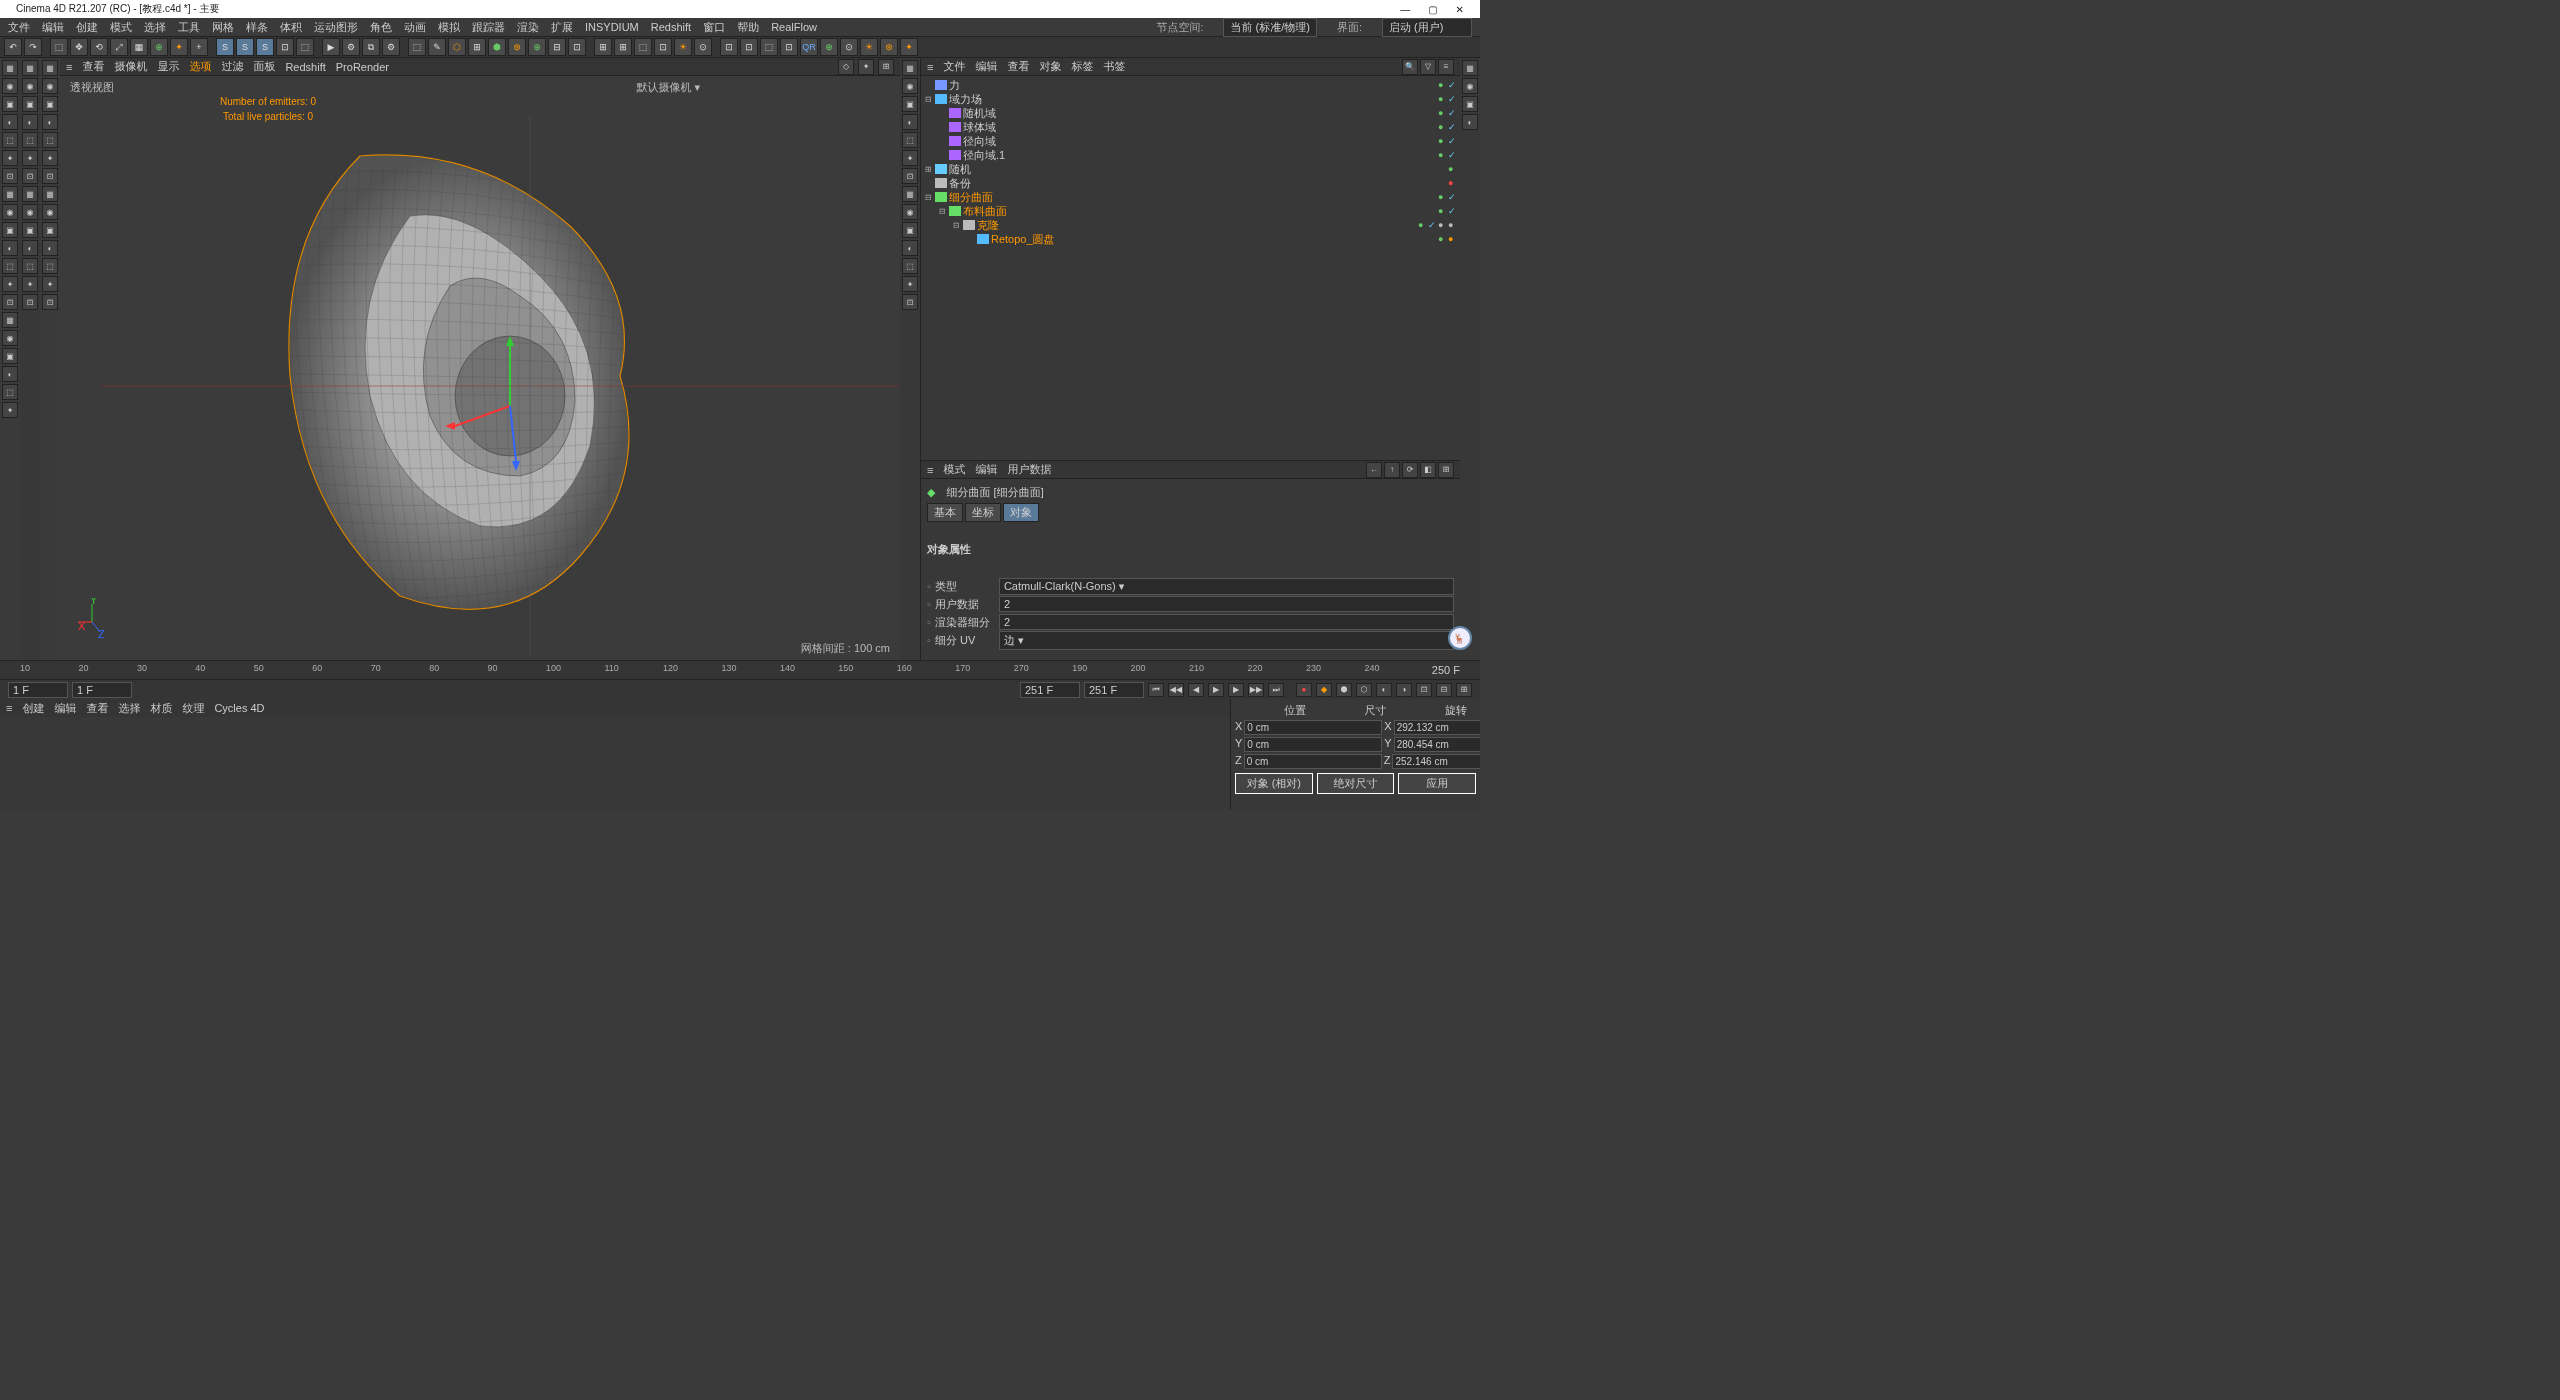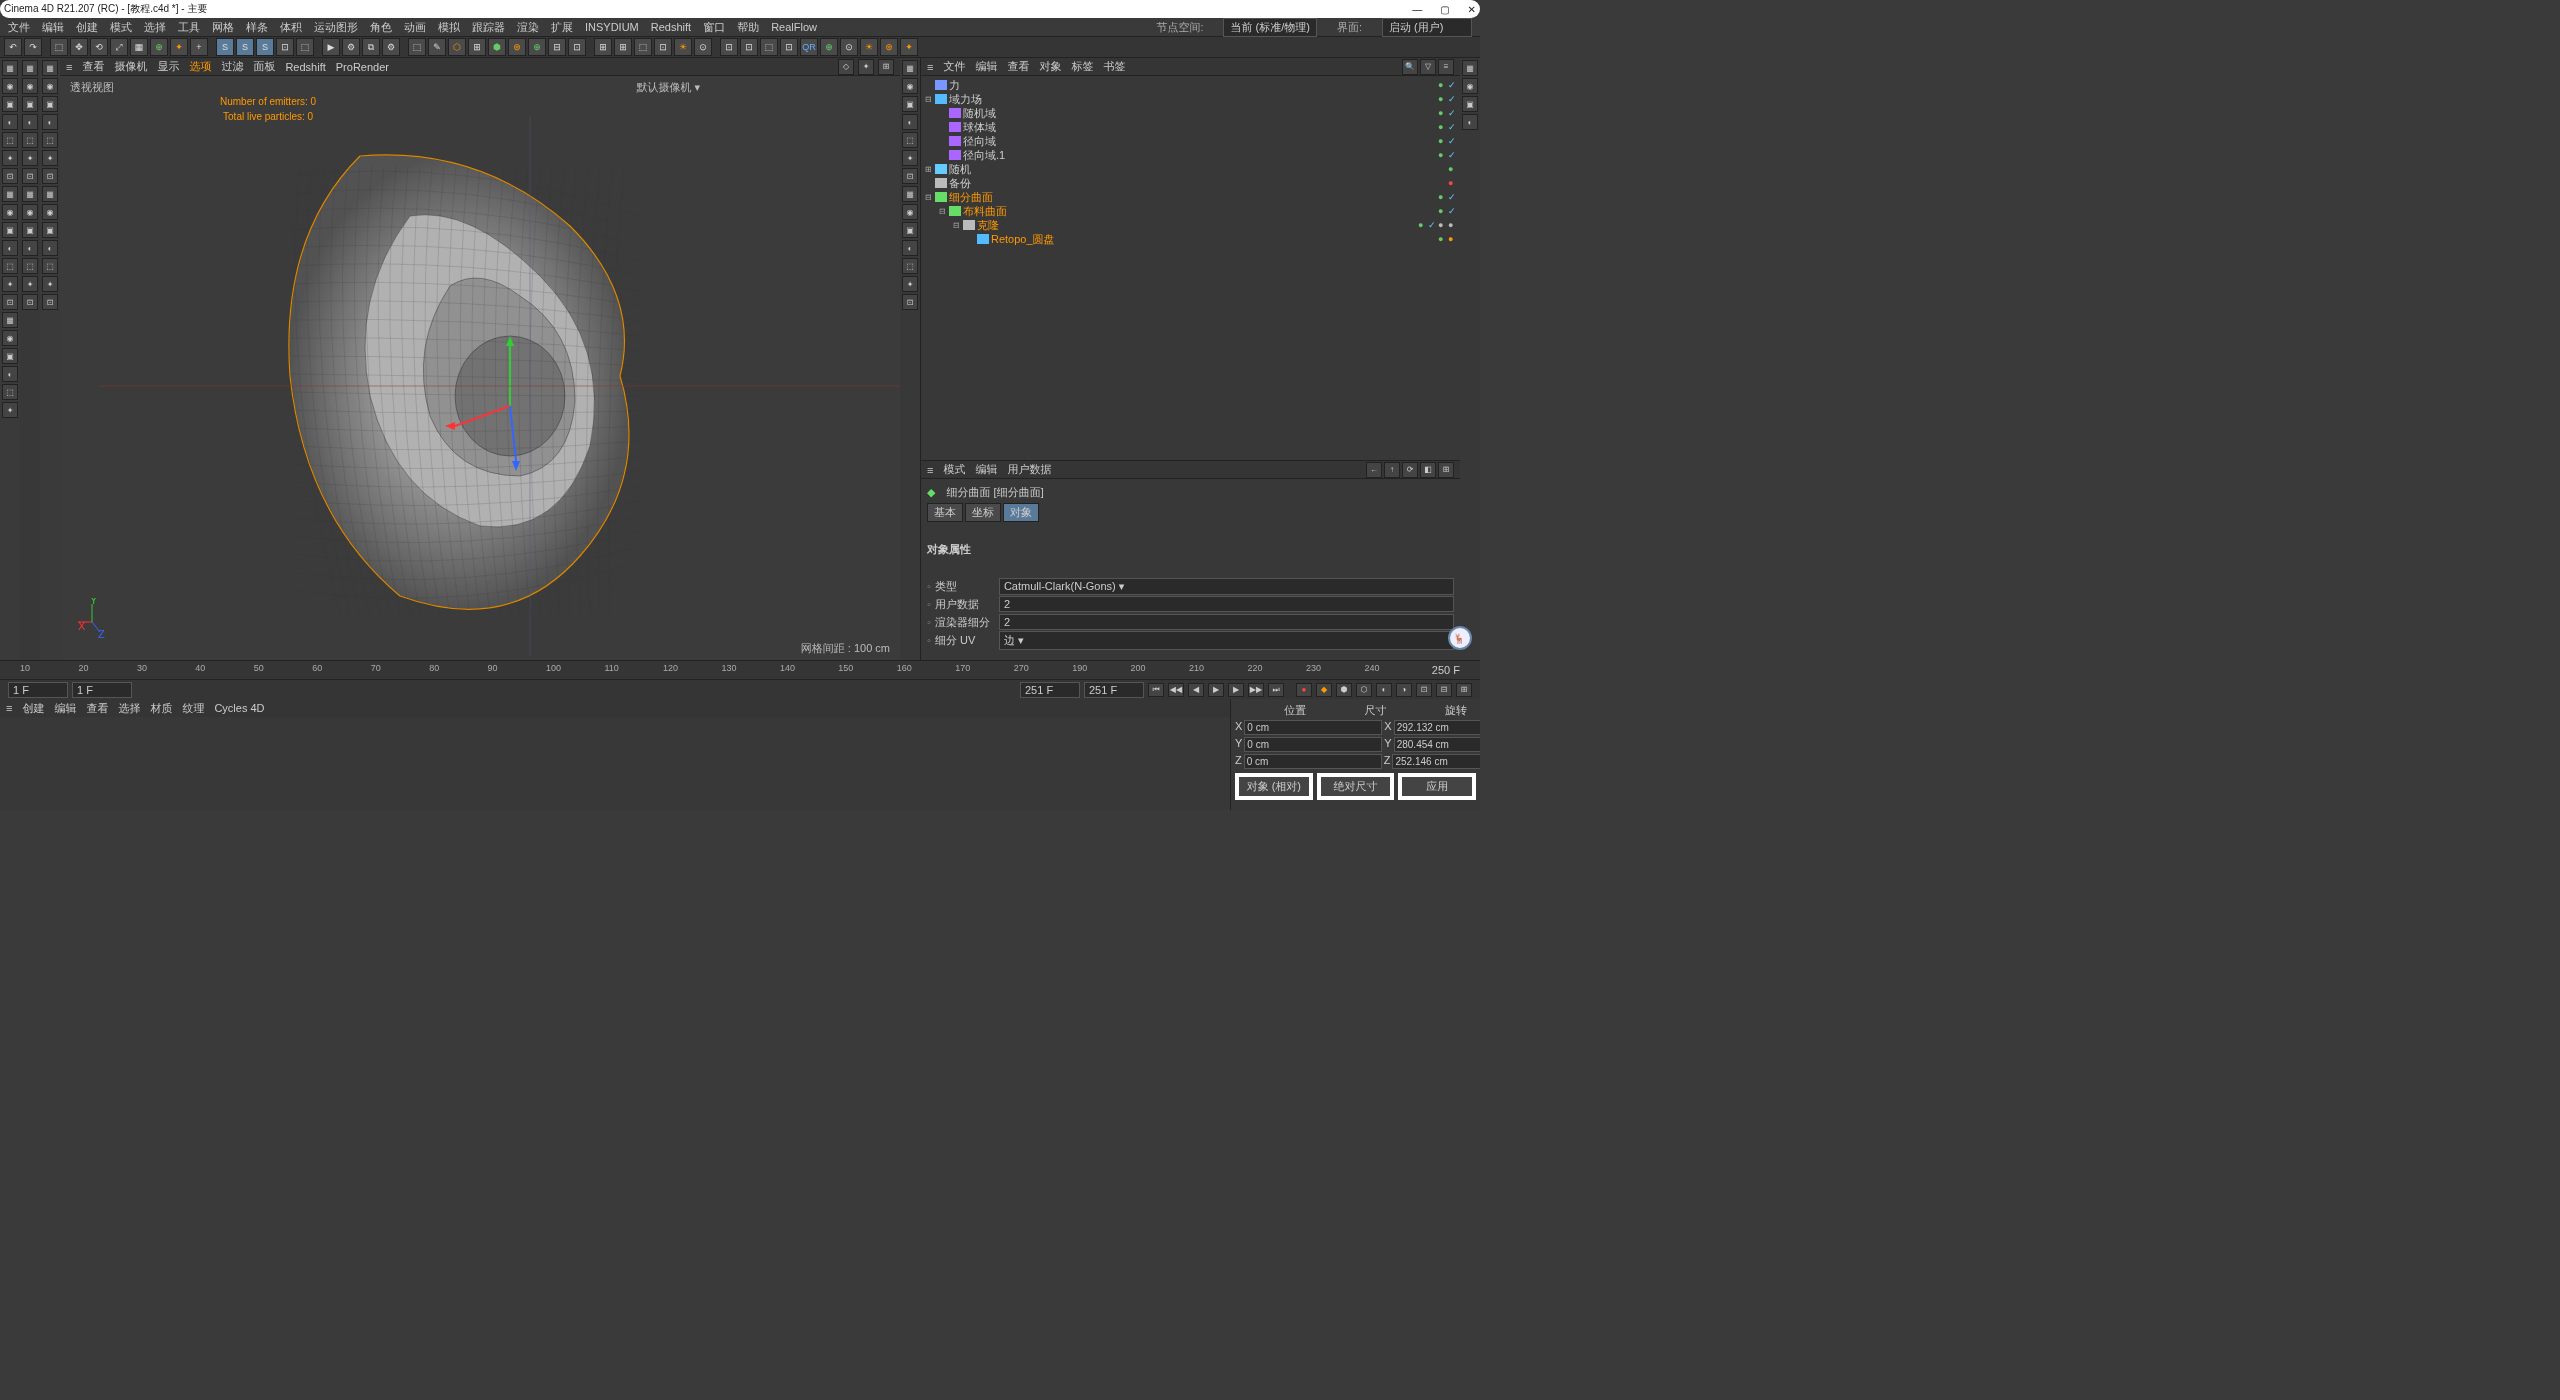--- a/index.html
+++ b/index.html
@@ -1,17 +1,17 @@
 <!DOCTYPE html>
 <html><head>
 <meta charset="utf-8">
 <style>
 * { margin:0; padding:0; box-sizing:border-box; font-family:"Microsoft YaHei",Arial,sans-serif; font-size:11px; color:#ccc; user-select:none; }
 body { background:#3a3a3a; width:1480px; height:810px; overflow:hidden; position:relative; }
-.titlebar { height:18px; background:#fff; display:flex; align-items:center; padding:0 4px;border-radius:9px; }
+.titlebar { height:18px; background:#fff; display:flex; align-items:center; padding:0 16px; }
 .titlebar span { color:#222; font-size:10px; }
 .titlebar .winbtns { margin-left:auto; display:flex; gap:18px; color:#222; }
 .menubar { height:18px; background:#3a3a3a; display:flex; align-items:center; gap:12px; padding:0 8px; }
 .menubar span { color:#ccc; cursor:pointer; }
 .menubar .right { margin-left:auto; display:flex; align-items:center; gap:20px; }
 .menubar .right span.lbl { color:#aaa; }
 .dropdown { background:#2a2a2a; border:1px solid #555; padding:1px 6px; min-width:90px; display:inline-block; }
 .toolbar { height:22px; background:#353535; display:flex; align-items:center; gap:2px; padding:0 4px; border-top:1px solid #222; border-bottom:1px solid #222; }
 .tbtn { width:18px; height:18px; background:#4a4a4a; border:1px solid #222; display:flex; align-items:center; justify-content:center; font-size:9px; color:#ddd; }
 .tbtn.sel { background:#5a7a9a; }
@@ -71,21 +71,21 @@
 .mat-panel { flex:1; display:flex; }
 .mat-left { flex:1; background:#383838; }
 .mat-menu { height:18px; display:flex; align-items:center; gap:10px; padding:0 6px; background:#353535; }
 .coords { width:250px; background:#383838; padding:4px; border-left:1px solid #222; }
 .coords .hdr { display:flex; }
 .coords .hdr span { flex:1; text-align:center; color:#ccc; }
 .coords .crow { display:flex; gap:2px; margin-top:2px; }
 .coords .crow span.l { width:12px; color:#ccc; }
 .coords .crow input { flex:1; background:#2a2a2a; border:1px solid #555; padding:1px 2px; color:#ccc; font-size:10px; }
 .coords .btns { display:flex; gap:4px; margin-top:4px; }
-.coords .btns .b { flex:1; background:#444; border:4px solid #ffffff; text-align:center; padding:2px; }
+.coords .btns .b { flex:1; background:#444; border:1px solid #ffffff; text-align:center; padding:2px; }
 .statusbar { height:14px; background:#353535; border-top:1px solid #222; }
 .badge { position:absolute; right:8px; bottom:160px; width:24px; height:24px; border-radius:50%; background:#eef; border:2px solid #68a; display:flex; align-items:center; justify-content:center; font-size:10px; }
 </style>
 </head>
 <body>
 
 <div class="titlebar">
   <span>Cinema 4D R21.207 (RC) - [教程.c4d *] - 主要</span>
   <div class="winbtns">
     <span>—</span>

